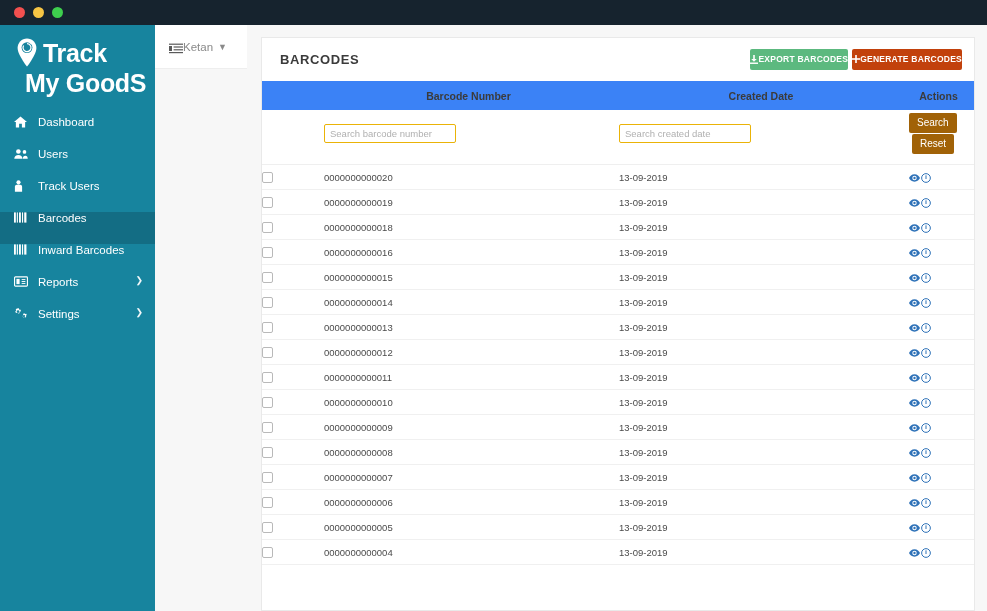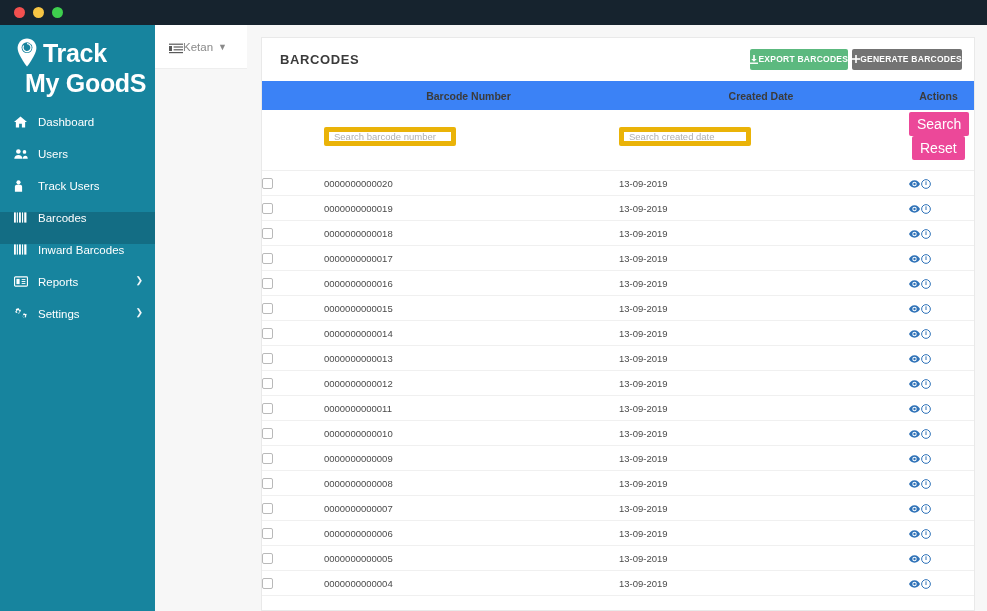--- a/index.html
+++ b/index.html
@@ -184,21 +184,21 @@
     letter-spacing: .25px;
     padding: 6px 0;
     cursor: pointer;
     display: inline-flex;
     align-items: flex-start;
     font-family: "Liberation Sans", sans-serif;
     line-height: 1;
     border-radius: 2px;
   }
   .btn-export   { background: #5cb97f; }
-  .btn-generate { background: #737373; margin-left: 4px; }
+  .btn-generate { background: #c2410c; margin-left: 4px; }
   .btn-ico { display: inline-flex; align-items: center; }
 
   
   .table-wrap { flex: 1; overflow: hidden; }
   table { width: 100%; border-collapse: collapse; table-layout: fixed; }
 
   col.c-check { width: 62px; }
   col.c-code  { width: 295px; }
   col.c-date  { width: 290px; }
   col.c-act   { width: auto; }
@@ -215,34 +215,34 @@
   thead th.first { padding-left: 0; }
 
   tr.filter-row td {
     padding: 2px 6px 10px 0;
     background: #ffffff;
     border-bottom: 1px solid #efefef;
   }
   .search-input {
     width: 132px;
     height: 19px;
-    border: 5px solid #eab308;
+    border: 1px solid #eab308;
     font-size: 9.5px;
     padding: 0 5px;
     color: #555;
     font-family: "Liberation Sans", sans-serif;
     background: #ffffff;
     border-radius: 2px;
   }
   .search-input::placeholder { color: #b0b0b0; }
   .btn-sm {
-    background: #ec4899;
+    background: #a16207;
     color: #fff;
     border: none;
-    font-size: 14px;
+    font-size: 10px;
     padding: 5px 8px;
     cursor: pointer;
     font-family: "Liberation Sans", sans-serif;
     border-radius: 2px;
     line-height: 1;
   }
   .btn-sm + .btn-sm { margin-left: 3px; }
 
   tbody td {
     font-size: 9.5px;
@@ -510,36 +510,20 @@
                         </svg>
                       </span><span class="act-ico">
                         <svg width="10" height="10" viewBox="0 0 11 11" fill="none" stroke="currentColor" stroke-width="1.1">
                           <circle cx="5.5" cy="5.5" r="4.8"></circle>
                           <path d="M5.5 3v3.2" stroke-linecap="round"></path>
                         </svg>
                       </span></td>
                   </tr>
                   <tr>
                     <td class="first"><span class="row-check"></span></td>
-                    <td>0000000000017</td>
-                    <td>13-09-2019</td>
-                    <td class="actions-cell"><span class="act-ico">
-                        <svg width="11" height="8" viewBox="0 0 12 8" fill="currentColor">
-                          <path d="M6 0C3 0 .8 2.2 0 4c.8 1.8 3 4 6 4s5.2-2.2 6-4C11.2 2.2 9 0 6 0zm0 6.4A2.4 2.4 0 1 1 6 1.6a2.4 2.4 0 0 1 0 4.8z"></path>
-                          <circle cx="6" cy="4" r="1.3"></circle>
-                        </svg>
-                      </span><span class="act-ico">
-                        <svg width="10" height="10" viewBox="0 0 11 11" fill="none" stroke="currentColor" stroke-width="1.1">
-                          <circle cx="5.5" cy="5.5" r="4.8"></circle>
-                          <path d="M5.5 3v3.2" stroke-linecap="round"></path>
-                        </svg>
-                      </span></td>
-                  </tr>
-                  <tr>
-                    <td class="first"><span class="row-check"></span></td>
                     <td>0000000000016</td>
                     <td>13-09-2019</td>
                     <td class="actions-cell"><span class="act-ico">
                         <svg width="11" height="8" viewBox="0 0 12 8" fill="currentColor">
                           <path d="M6 0C3 0 .8 2.2 0 4c.8 1.8 3 4 6 4s5.2-2.2 6-4C11.2 2.2 9 0 6 0zm0 6.4A2.4 2.4 0 1 1 6 1.6a2.4 2.4 0 0 1 0 4.8z"></path>
                           <circle cx="6" cy="4" r="1.3"></circle>
                         </svg>
                       </span><span class="act-ico">
                         <svg width="10" height="10" viewBox="0 0 11 11" fill="none" stroke="currentColor" stroke-width="1.1">
                           <circle cx="5.5" cy="5.5" r="4.8"></circle>

